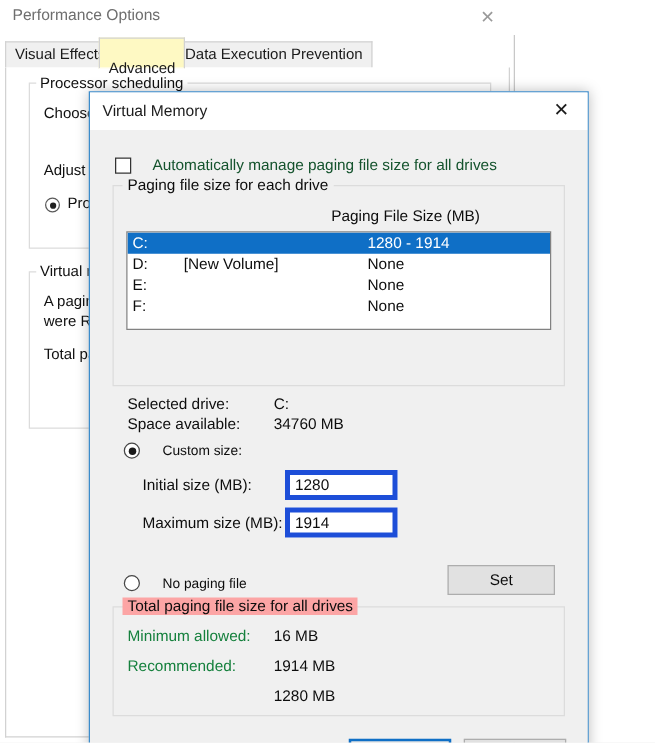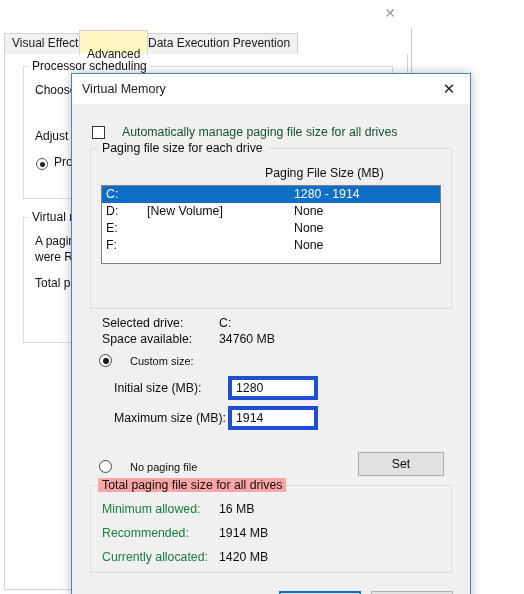--- a/index.html
+++ b/index.html
@@ -452,20 +452,21 @@
     left: 299px;
     top: 487px;
   }
 </style>
 </head>
 <body>
 
 <div id="perf-window">
 
   <div id="perf-titlebar">
+    <span id="perf-title-text">Performance Options</span>
     <span id="perf-close">✕</span>
   </div>
 
   <div id="perf-tabstrip">
     <div class="tab" id="tab-visual">Visual Effects</div>
     <div class="tab active" id="tab-advanced">Advanced</div>
     <div class="tab" id="tab-dep">Data Execution Prevention</div>
   </div>
 
   <div id="perf-tabpage">
@@ -552,19 +553,18 @@
 
     <div id="group-total"></div>
     <span id="group-total-title">Total paging file size for all drives</span>
 
     <span class="total-label" id="min-allowed-label">Minimum allowed:</span>
     <span class="total-value" id="min-allowed-value">16 MB</span>
 
     <span class="total-label" id="recommended-label">Recommended:</span>
     <span class="total-value" id="recommended-value">1914 MB</span>
 
-    <span class="total-label" id="current-alloc-label">Currently allocated:</span>
-    <span class="total-value" id="current-alloc-value">1420 MB</span>
+    <span class="total-value" id="current-alloc-value">1280 MB</span>
 
     <button class="dlg-button" id="ok-button">OK</button>
     <button class="dlg-button" id="cancel-button">Cancel</button>
   </div>
 </div>
 
 </body></html>

